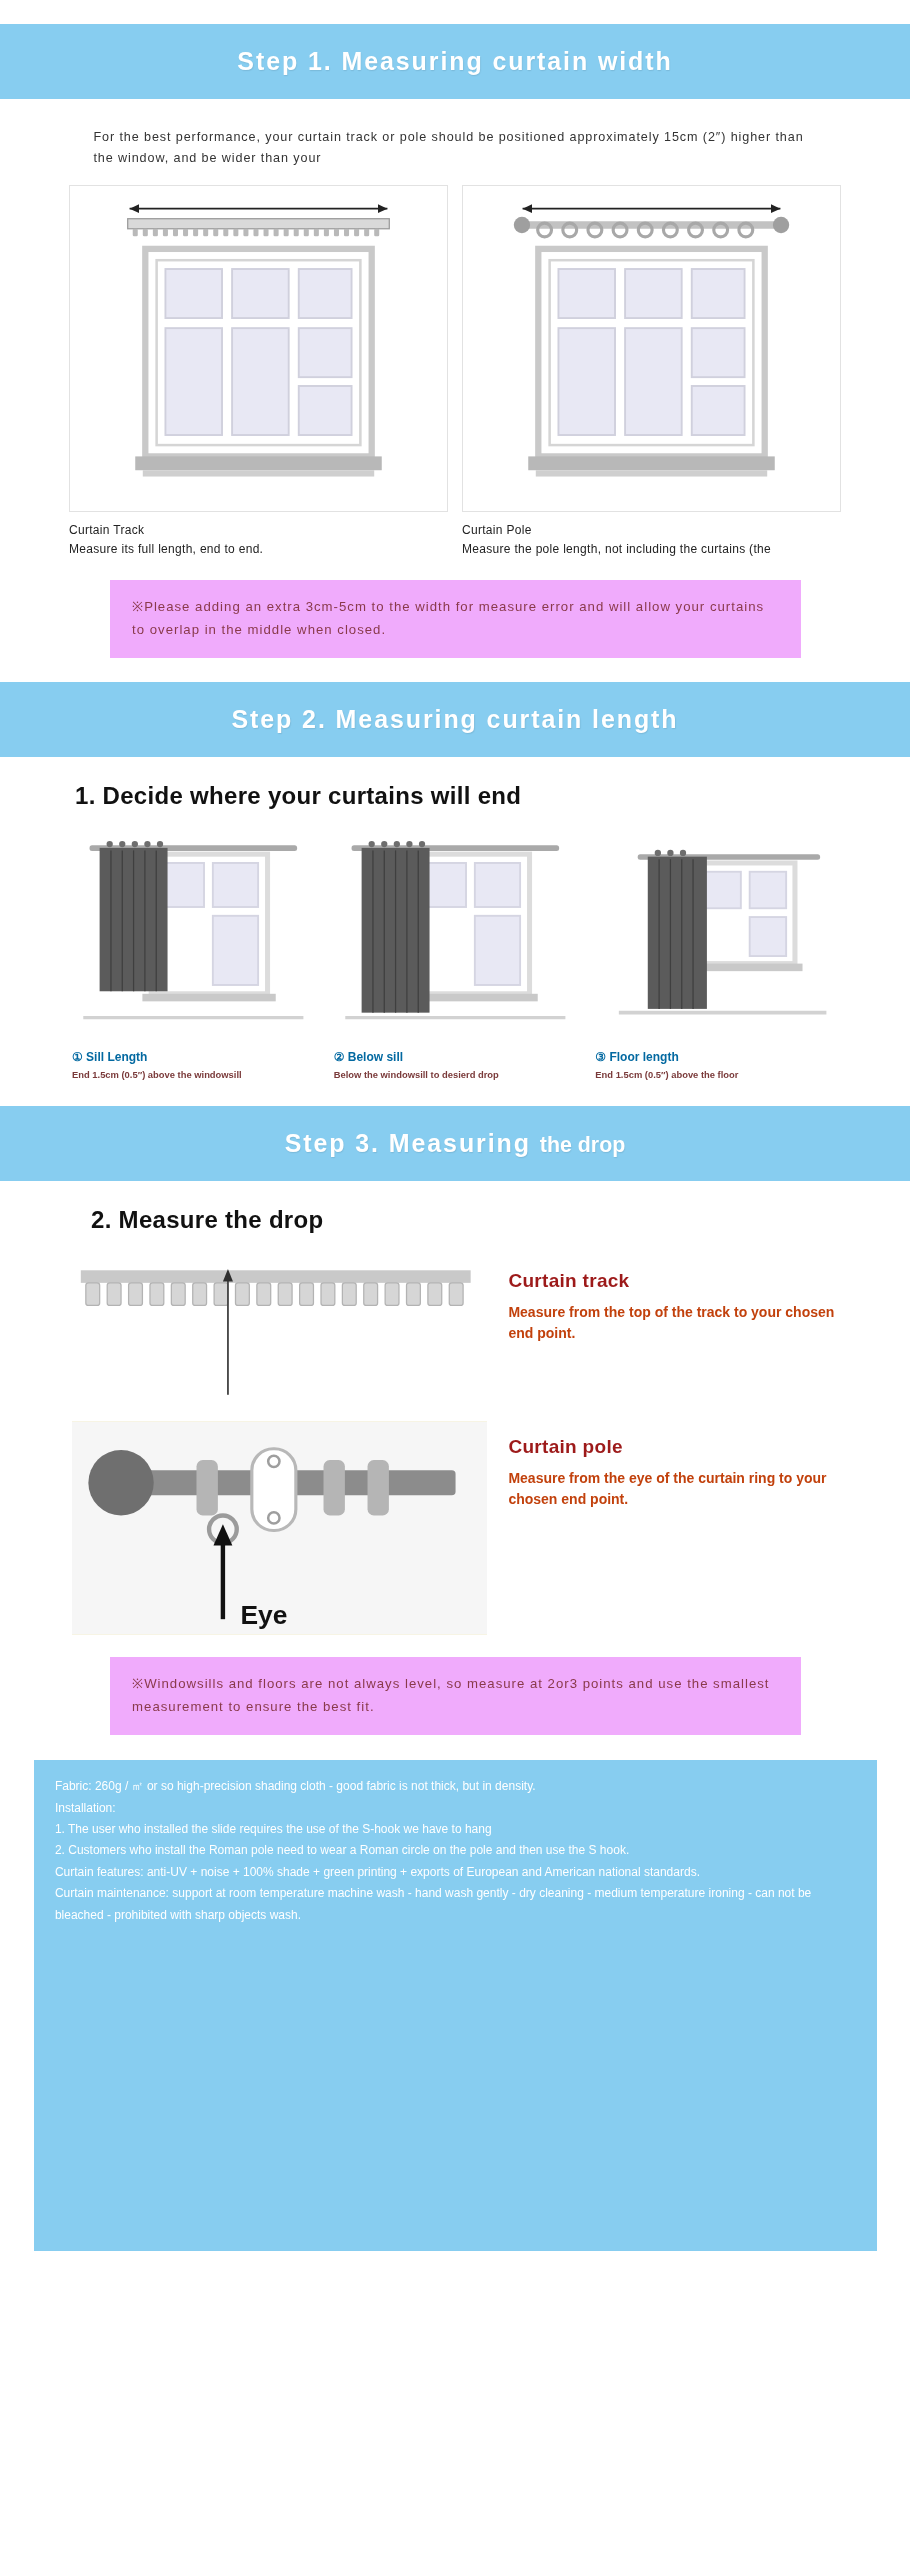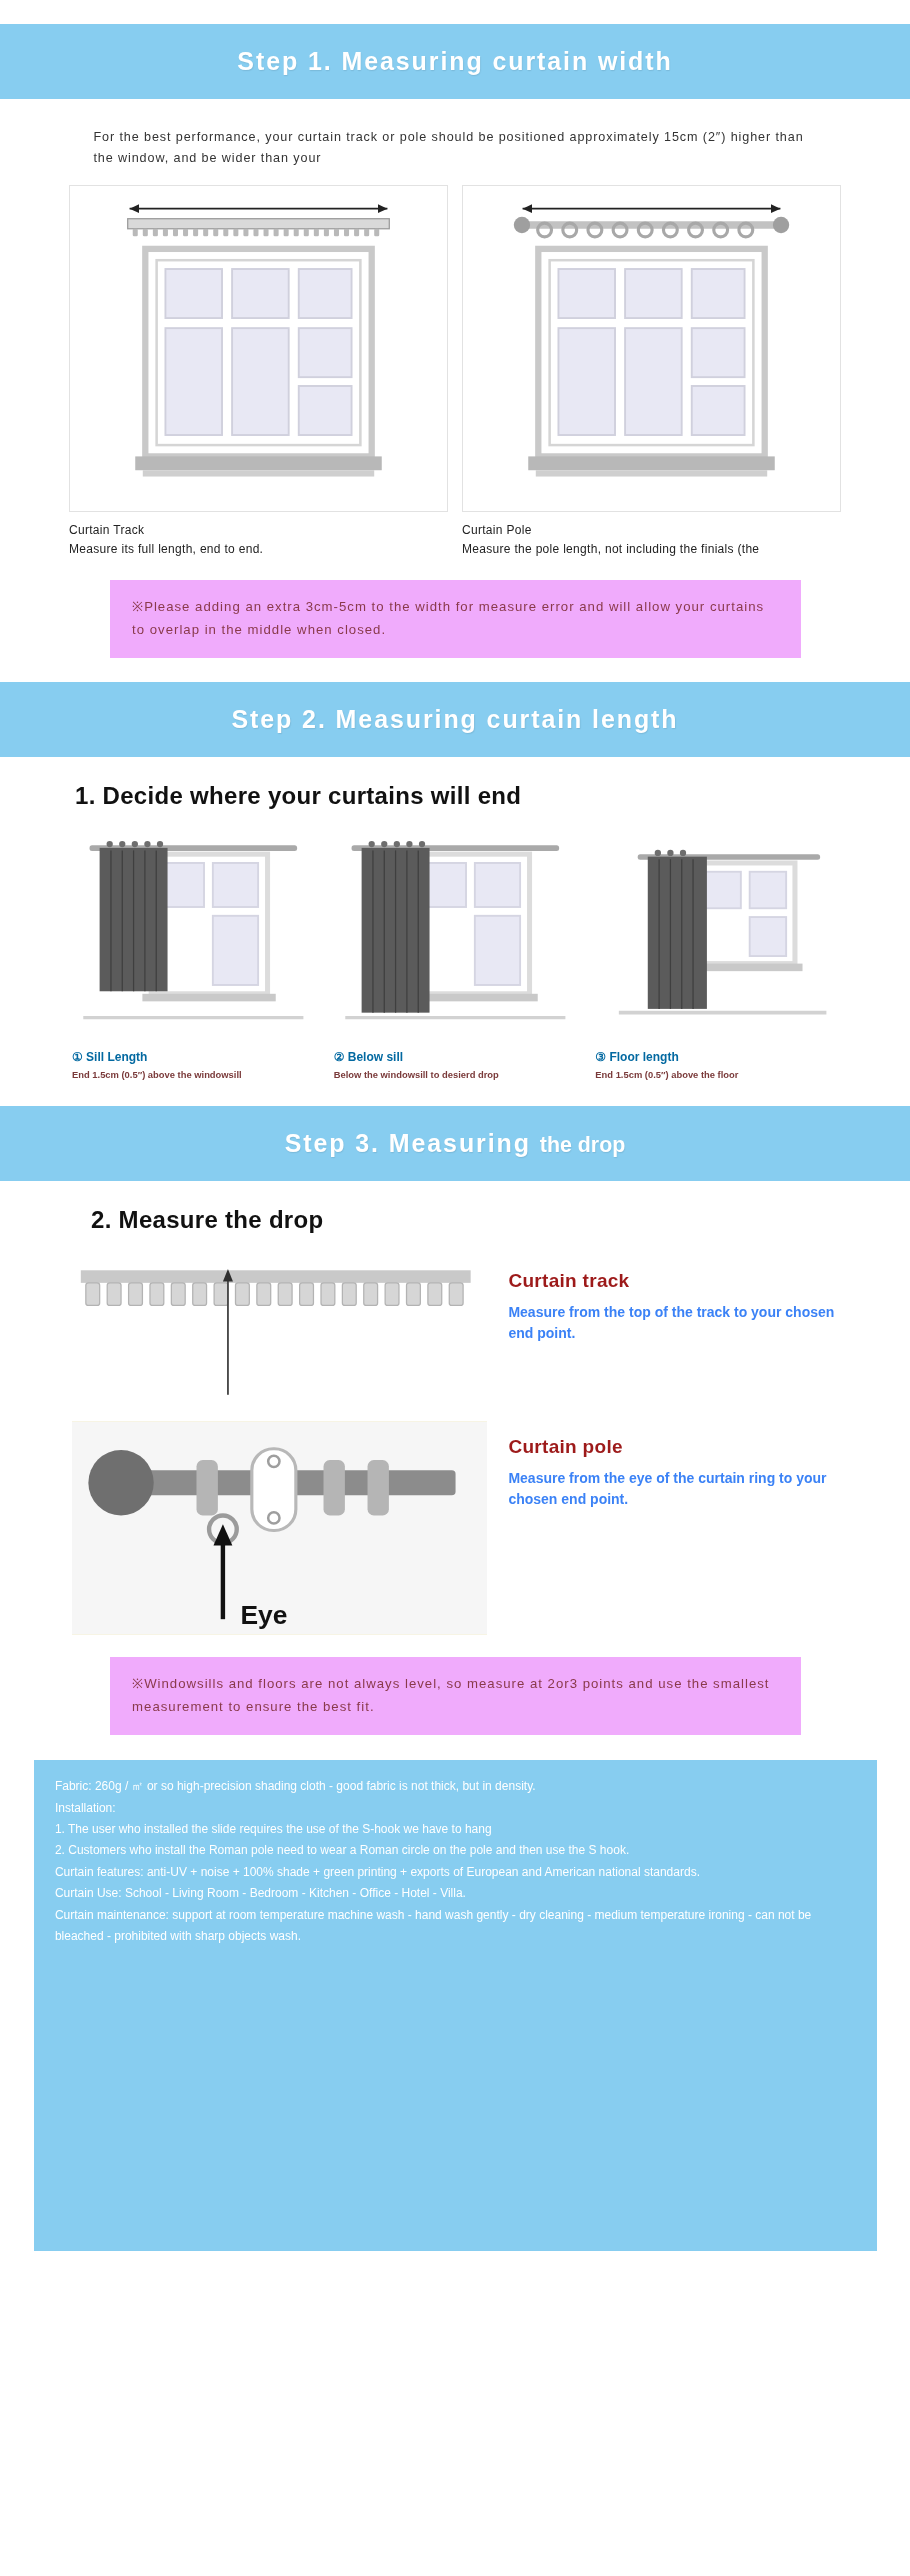--- a/index.html
+++ b/index.html
@@ -134,21 +134,21 @@
   .drop-art.plain { background: transparent; }
   .drop-text { flex: 1; padding-top: 15px; }
   .drop-title {
     color: #9d1a1a;
     font-size: 19px;
     font-weight: bold;
     letter-spacing: 0.3px;
   }
   .drop-body {
     margin-top: 10px;
-    color: #3b82f6;
+    color: #c2410c;
     font-size: 14px;
     font-weight: bold;
     line-height: 21px;
   }
 
   
   .spec {
     margin: 25px auto 0 auto;
     width: 843px;
     background: #87cdf0;
@@ -266,21 +266,21 @@
           <rect x="132" y="226" width="90" height="170" fill="#e8e8f4" stroke="#d0d0dd" stroke-width="3"></rect>
           <rect x="238" y="226" width="90" height="170" fill="#e8e8f4" stroke="#d0d0dd" stroke-width="3"></rect>
           <rect x="344" y="226" width="84" height="78" fill="#e8e8f4" stroke="#d0d0dd" stroke-width="3"></rect>
           <rect x="344" y="318" width="84" height="78" fill="#e8e8f4" stroke="#d0d0dd" stroke-width="3"></rect>
           <rect x="84" y="430" width="392" height="22" fill="#b8b8b8"></rect>
           <rect x="96" y="452" width="368" height="10" fill="#cfcfcf"></rect>
         </svg>
       </div>
       <div class="cap">
         <span class="cap-title">Curtain Pole</span>
-        <span>Measure the pole length, not including the finials (the</span>
+        <span>Measure the pole length, not including the curtains (the</span>
       </div>
     </div>
   </div>
 
   <div class="notice">※Please adding an extra 3cm-5cm to the width for measure error and will allow your curtains to overlap in the middle when closed.</div>
 
   <div class="step-banner">
     <div class="title">Step 2. Measuring curtain length</div>
   </div>
 
@@ -456,18 +456,17 @@
   </div>
 
   <div class="notice">※Windowsills and floors are not always level, so measure at 2or3 points and use the smallest measurement to ensure the best fit.</div>
 
   <div class="spec">
     <p>Fabric: 260g / ㎡ or so high-precision shading cloth - good fabric is not thick, but in density.</p>
     <p>Installation:</p>
     <p>1. The user who installed the slide requires the use of the S-hook we have to hang</p>
     <p>2. Customers who install the Roman pole need to wear a Roman circle on the pole and then use the S hook.</p>
     <p>Curtain features: anti-UV + noise + 100% shade + green printing + exports of European and American national standards.</p>
-    <p>Curtain Use: School - Living Room - Bedroom - Kitchen - Office - Hotel - Villa.</p>
     <p>Curtain maintenance: support at room temperature machine wash - hand wash gently - dry cleaning - medium temperature ironing - can not be bleached - prohibited with sharp objects wash.</p>
   </div>
 
 </div>
 
 
 </body></html>

